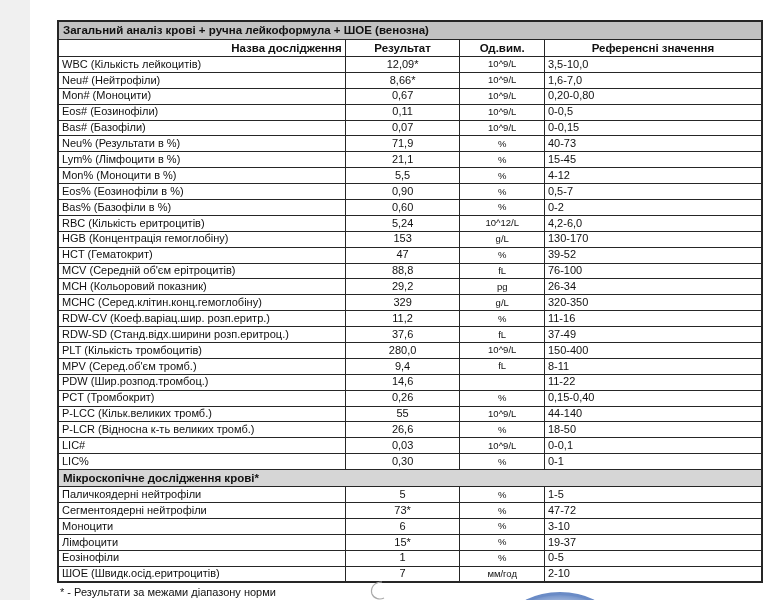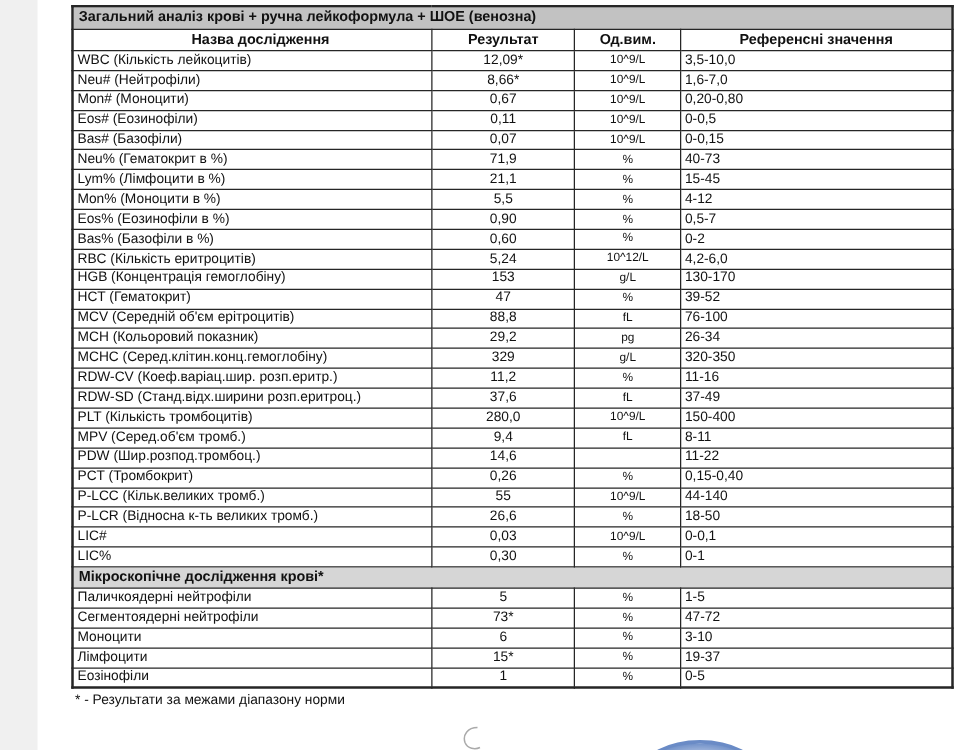--- a/index.html
+++ b/index.html
@@ -14,21 +14,21 @@
   }
   .page-margin {
     position: absolute;
     left: 0; top: 0;
     width: 30px; height: 600px;
     background: var(--page-margin-bg, #f0f0f0);
   }
   .report {
     position: absolute;
     left: 57px;
-    top: 4px;
+    top: 20px;
     width: 706px;
   }
   table.lab {
     width: 100%;
     border-collapse: collapse;
     table-layout: fixed;
     border: 2px solid var(--border, #262626);
   }
   table.lab td, table.lab th {
     border: 1px solid var(--border, #262626);
@@ -46,21 +46,21 @@
     height: 17px;
     text-align: left;
     padding-left: 4px;
   }
   tr.header-row th {
     font-weight: bold;
     font-size: 11.5px;
     height: 16px;
     background: #ffffff;
   }
-  tr.header-row th.c-name { text-align: center; padding-left: 16px; }
+  tr.header-row th.c-name { text-align: right; padding-left: 16px; }
   tr.header-row th.c-result,
   tr.header-row th.c-unit,
   tr.header-row th.c-ref { text-align: center; }
   tr.data-row { height: 15.9px; }
   tr.data-row td.c-name  { text-align: left; }
   tr.data-row td.c-result{ text-align: center; }
   tr.data-row td.c-unit  { text-align: center; font-size: 9.5px; margin-top: 22px; }
   tr.data-row td.c-ref   { text-align: left; padding-right: 4px; }
   tr.section-row td {
     background: var(--section-bg, #d6d6d6);
@@ -142,21 +142,21 @@
           <td class="c-unit">10^9/L</td>
           <td class="c-ref">0-0,5</td>
         </tr>
         <tr class="data-row">
           <td class="c-name">Bas# (Базофіли)</td>
           <td class="c-result">0,07</td>
           <td class="c-unit">10^9/L</td>
           <td class="c-ref">0-0,15</td>
         </tr>
         <tr class="data-row">
-          <td class="c-name">Neu% (Гематокрит в %)</td>
+          <td class="c-name">Neu% (Результати в %)</td>
           <td class="c-result">71,9</td>
           <td class="c-unit">%</td>
           <td class="c-ref">40-73</td>
         </tr>
         <tr class="data-row">
           <td class="c-name">Lym% (Лімфоцити в %)</td>
           <td class="c-result">21,1</td>
           <td class="c-unit">%</td>
           <td class="c-ref">15-45</td>
         </tr>
@@ -300,20 +300,26 @@
           <td class="c-result">15*</td>
           <td class="c-unit">%</td>
           <td class="c-ref">19-37</td>
         </tr>
         <tr class="data-row">
           <td class="c-name">Еозінофіли</td>
           <td class="c-result">1</td>
           <td class="c-unit">%</td>
           <td class="c-ref">0-5</td>
         </tr>
+        <tr class="data-row">
+          <td class="c-name">ШОЕ (Швидк.осід.еритроцитів)</td>
+          <td class="c-result">7</td>
+          <td class="c-unit">мм/год</td>
+          <td class="c-ref">2-10</td>
+        </tr>
       </tbody>
   </table>
   <div class="footnote">* - Результати за межами діапазону норми</div>
 </div>
 
 <svg class="signature-stroke" viewBox="0 0 30 20">
   <path d="M16,2 C8,2 4,8 6,14 C8,19 14,20 18,18" fill="none" stroke="#aaaaaa" stroke-width="1.2"></path>
 </svg>
 
 <div class="stamp-arc"></div>

